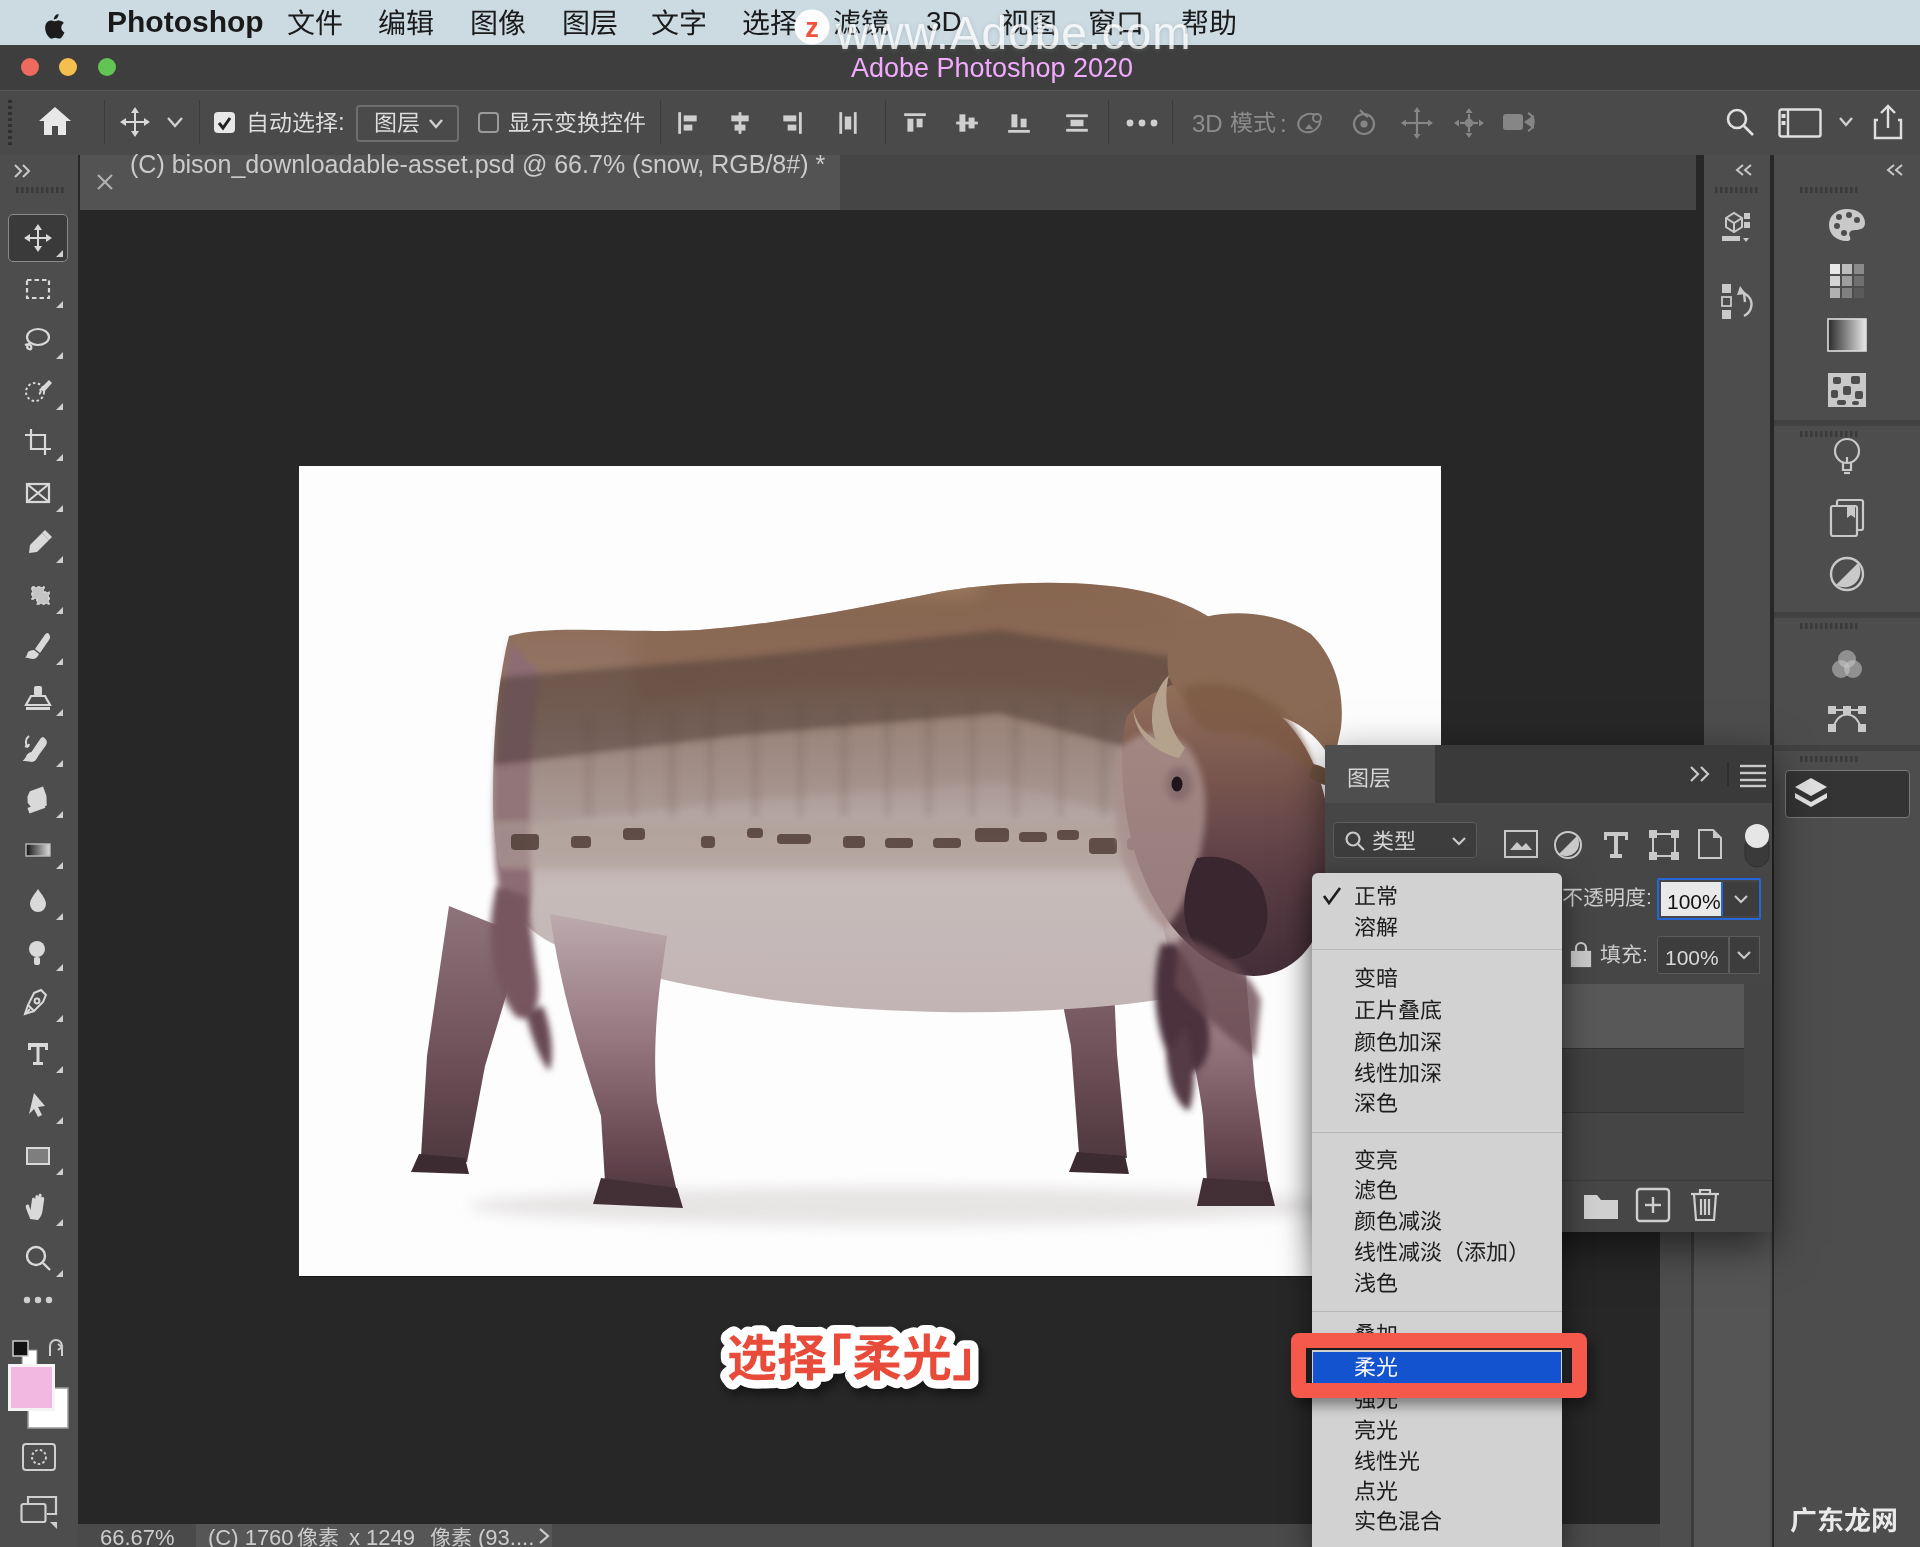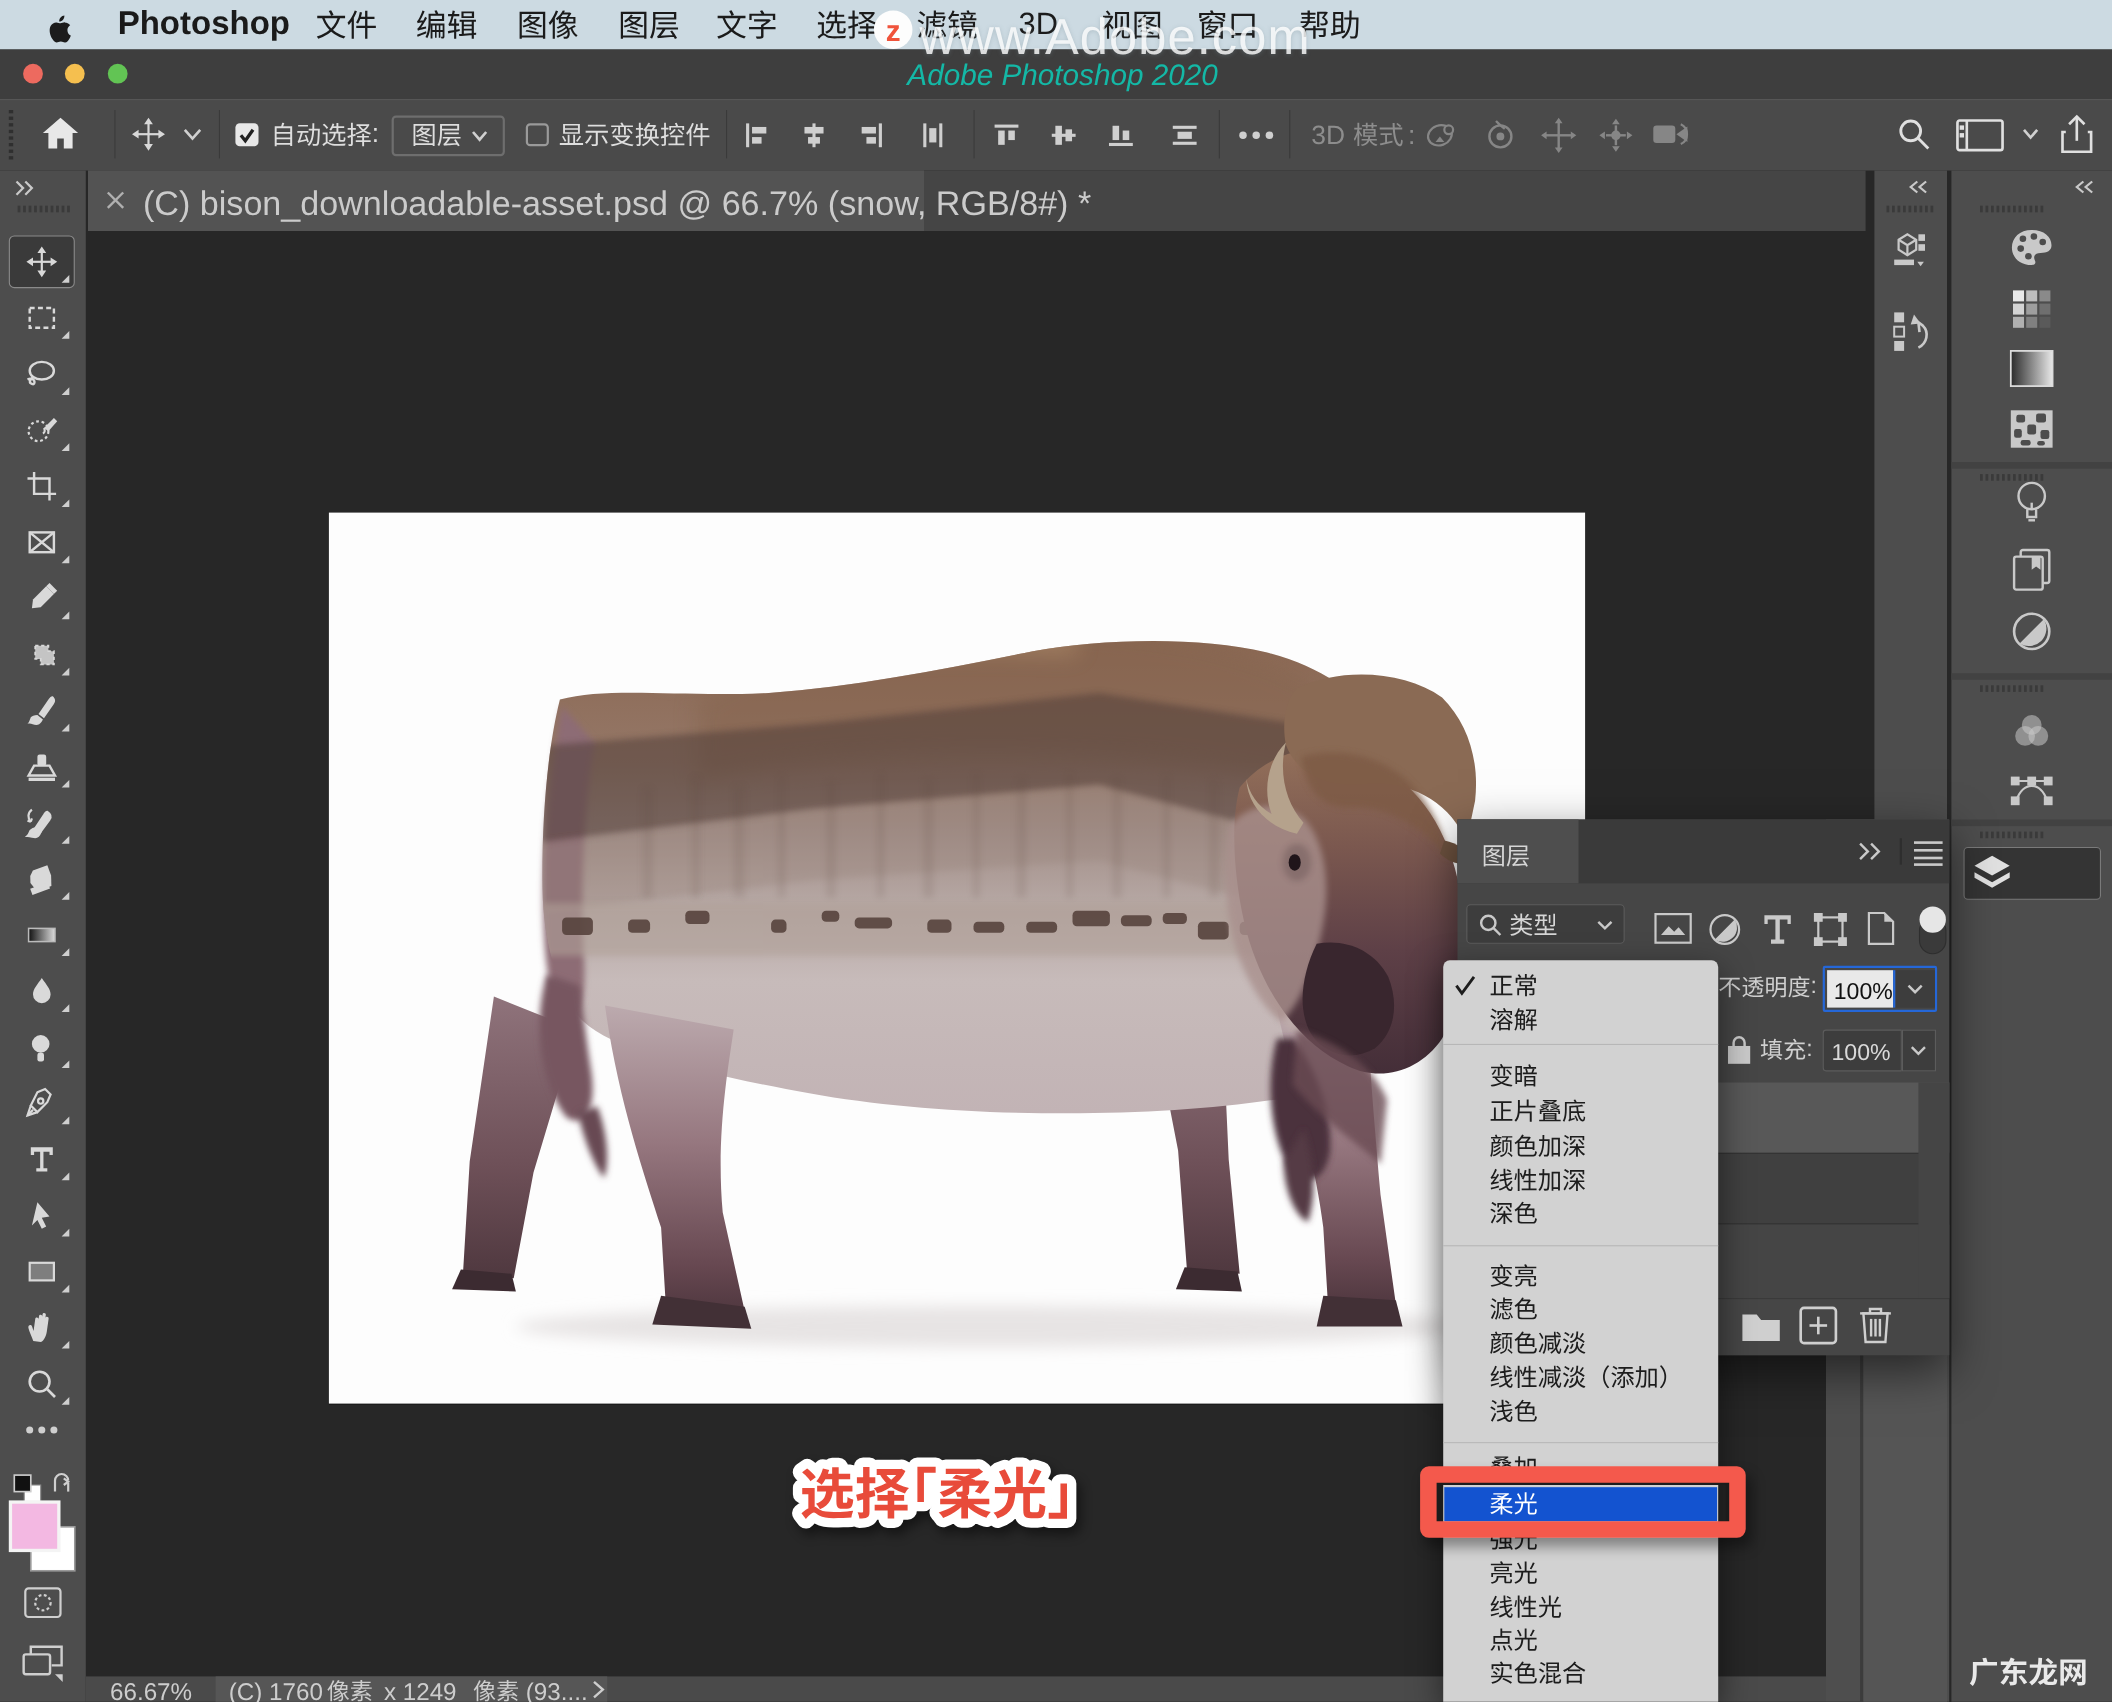--- a/index.html
+++ b/index.html
@@ -68,21 +68,21 @@
 <div style="position:absolute;top:8px;font-size:28px;color:#1b1b1b;font-weight:400;white-space:pre;line-height:1;left:926px;">3D</div>
 <svg class="a" style="left:794px;top:9px;z-index:60;" width="36" height="36">
     <circle cx="18" cy="18" r="17.5" fill="#fdfdfd"></circle>
     <text x="18" y="28" font-size="27" font-weight="bold" fill="#f0533b" text-anchor="middle" font-family="Liberation Sans">z</text>
   </svg>
 <div style="position:absolute;top:10px;font-size:46px;color:rgba(255,255,255,0.8);font-weight:400;white-space:pre;line-height:1;text-shadow:0 1px 4px rgba(120,140,150,0.35);letter-spacing:1px;left:836px;z-index:60;">www.Adobe.com</div>
 <div class="a" style="left:0px;top:45px;width:1920px;height:45px;background:#3e3e3e;"></div>
 <div class="a" style="left:21px;top:58px;width:18px;height:18px;border-radius:50%;background:#ed6a5f;"></div>
 <div class="a" style="left:59px;top:58px;width:18px;height:18px;border-radius:50%;background:#f5bf4f;"></div>
 <div class="a" style="left:98px;top:58px;width:18px;height:18px;border-radius:50%;background:#62c454;"></div>
-<div style="position:absolute;top:55px;font-size:27px;color:#14b8a6;font-weight:400;white-space:pre;line-height:1;left:966px;transform:translateX(-50%);font-style:italic;">Adobe Photoshop 2020</div>
+<div style="position:absolute;top:55px;font-size:27px;color:#f0abfc;font-weight:400;white-space:pre;line-height:1;left:992px;transform:translateX(-50%);">Adobe Photoshop 2020</div>
 <div class="a" style="left:0px;top:90px;width:1920px;height:65px;background:#4a4a4a;border-top:1px solid #565656;"></div>
 <svg class="a" style="left:6px;top:100px;" width="8" height="44">
     <g fill="#2f2f2f">
       <rect x="2" y="0" width="4" height="3"></rect>
       <rect x="2" y="6" width="4" height="3"></rect>
       <rect x="2" y="12" width="4" height="3"></rect>
       <rect x="2" y="18" width="4" height="3"></rect>
       <rect x="2" y="24" width="4" height="3"></rect>
       <rect x="2" y="30" width="4" height="3"></rect>
       <rect x="2" y="36" width="4" height="3"></rect>
@@ -258,21 +258,21 @@
     </g>
   </svg>
 <div class="a" style="left:80px;top:155px;width:1616px;height:55px;background:#454545;"></div>
 <div class="a" style="left:80px;top:155px;width:760px;height:55px;background:#535353;"></div>
 <svg class="a" style="left:95px;top:172px;" width="20" height="20">
     <g stroke="#b0b0b0" stroke-width="2.2">
       <line x1="3" y1="3" x2="17" y2="17"></line>
       <line x1="17" y1="3" x2="3" y2="17"></line>
     </g>
   </svg>
-<div style="position:absolute;top:169px;font-size:31px;color:#cbcbcb;font-weight:400;white-space:pre;line-height:1;left:130px;">(C) bison_downloadable-asset.psd @ 66.7% (snow, RGB/8#) *</div>
+<div style="position:absolute;top:152px;font-size:25px;color:#cbcbcb;font-weight:400;white-space:pre;line-height:1;left:130px;">(C) bison_downloadable-asset.psd @ 66.7% (snow, RGB/8#) *</div>
 <div class="a" style="left:0px;top:155px;width:78px;height:1392px;background:#4d4d4d;"></div>
 <svg class="a" style="left:12px;top:163px;" width="24" height="16">
     <g stroke="#c9c9c9" stroke-width="2" fill="none">
       <path d="M3 2l6 6-6 6"></path>
       <path d="M11 2l6 6-6 6"></path>
     </g>
   </svg>
 <svg class="a" style="left:16px;top:186px;" width="46" height="8">
     <g fill="#3a3a3a">
       <rect x="0" y="1" width="2.5" height="6"></rect>

